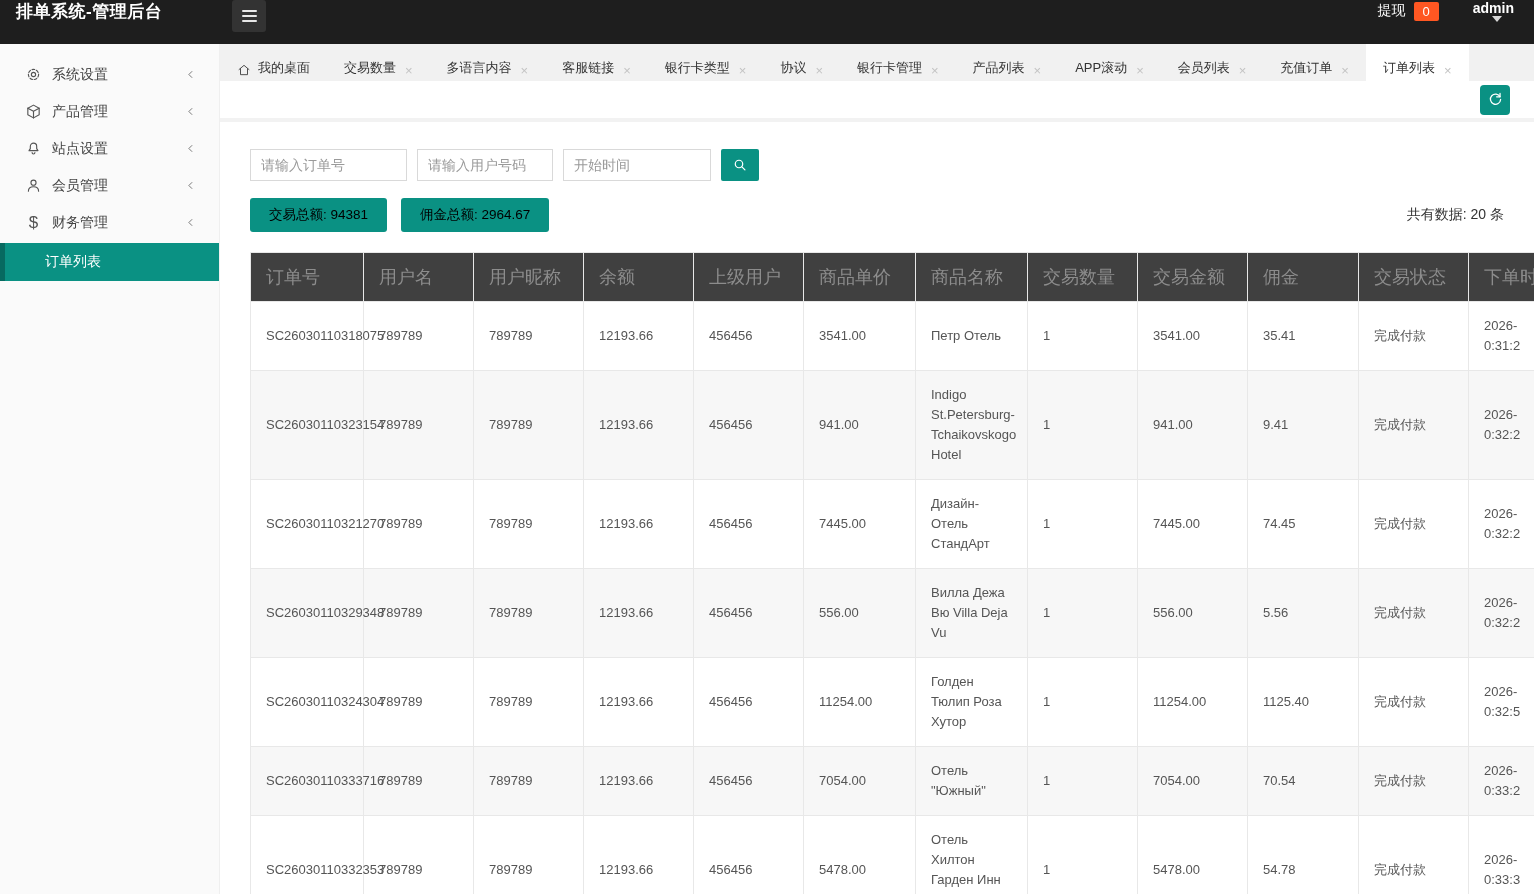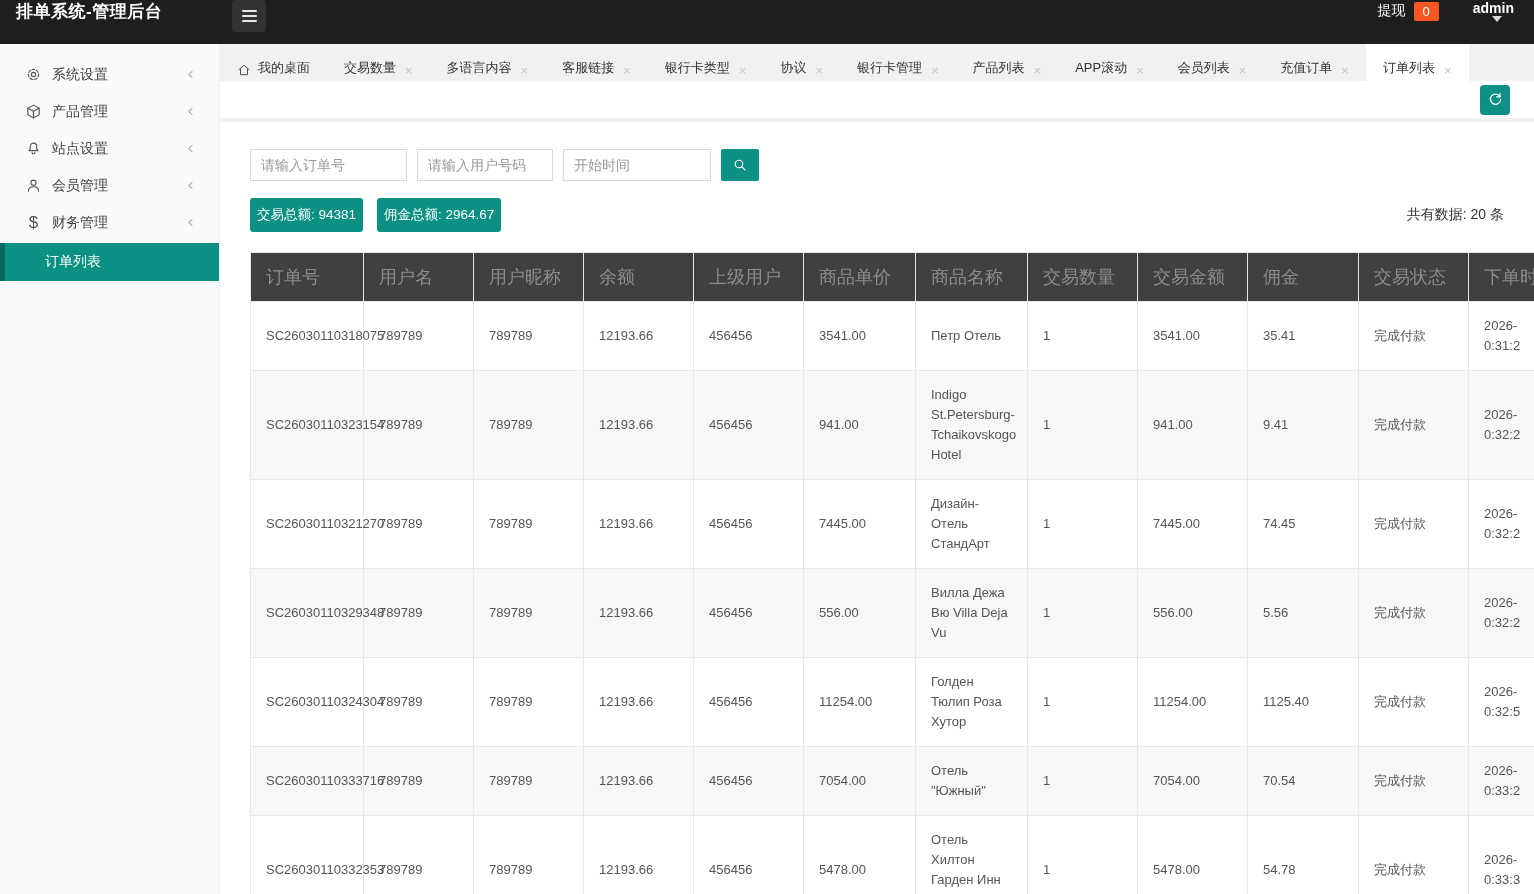--- a/index.html
+++ b/index.html
@@ -60,21 +60,21 @@
   .f-input::placeholder { color:#9a9a9a; }
   .in-order { width:157px; } .in-user { width:136px; } .in-time { width:148px; }
   .f-select { width:183px; height:32px; border:1px solid #d9d9d9; border-radius:2px; display:flex;
     align-items:center; padding:0 12px; font-size:13px; color:#777; margin-right:10px; cursor:pointer; background:#fff; }
   .f-select .caret { margin-left:auto; }
   .search-btn { width:38px; height:32px; background:var(--accent,#0a9183); border:none; border-radius:2px;
     display:flex; align-items:center; justify-content:center; cursor:pointer; }
   .search-btn .icon { width:16px; height:16px; stroke:#fff; stroke-width:1.8; }
 
   .summary { display:flex; align-items:center; margin-top:17px; padding-right:30px; }
-  .sum-badge { background:var(--accent,#0a9183); color:#ffffff; font-size:13.5px; padding:8px 7px;
+  .sum-badge { background:var(--accent,#0a9183); color:#000000; font-size:13.5px; padding:8px 19px;
     border-radius:3px; margin-right:14px; border:none; cursor:pointer; font-family:inherit; }
   .record-count { margin-left:auto; color:#333; font-size:14px; }
 
   
   .table-wrap { margin-top:20px; width:1284px; overflow:hidden; }
   table { border-collapse:collapse; table-layout:fixed; width:1368px; }
   th, td { border:1px solid #e8e8e8; text-align:left; font-weight:normal; }
   th { color:#8c8c8c; font-size:18px; padding:12px 15px; background:#404040; white-space:nowrap; overflow:hidden; }
   td { color:#555; font-size:13px; padding:14px 15px; line-height:20px; vertical-align:middle; }
   tbody tr:nth-child(even) { background:#f7f7f7; }

